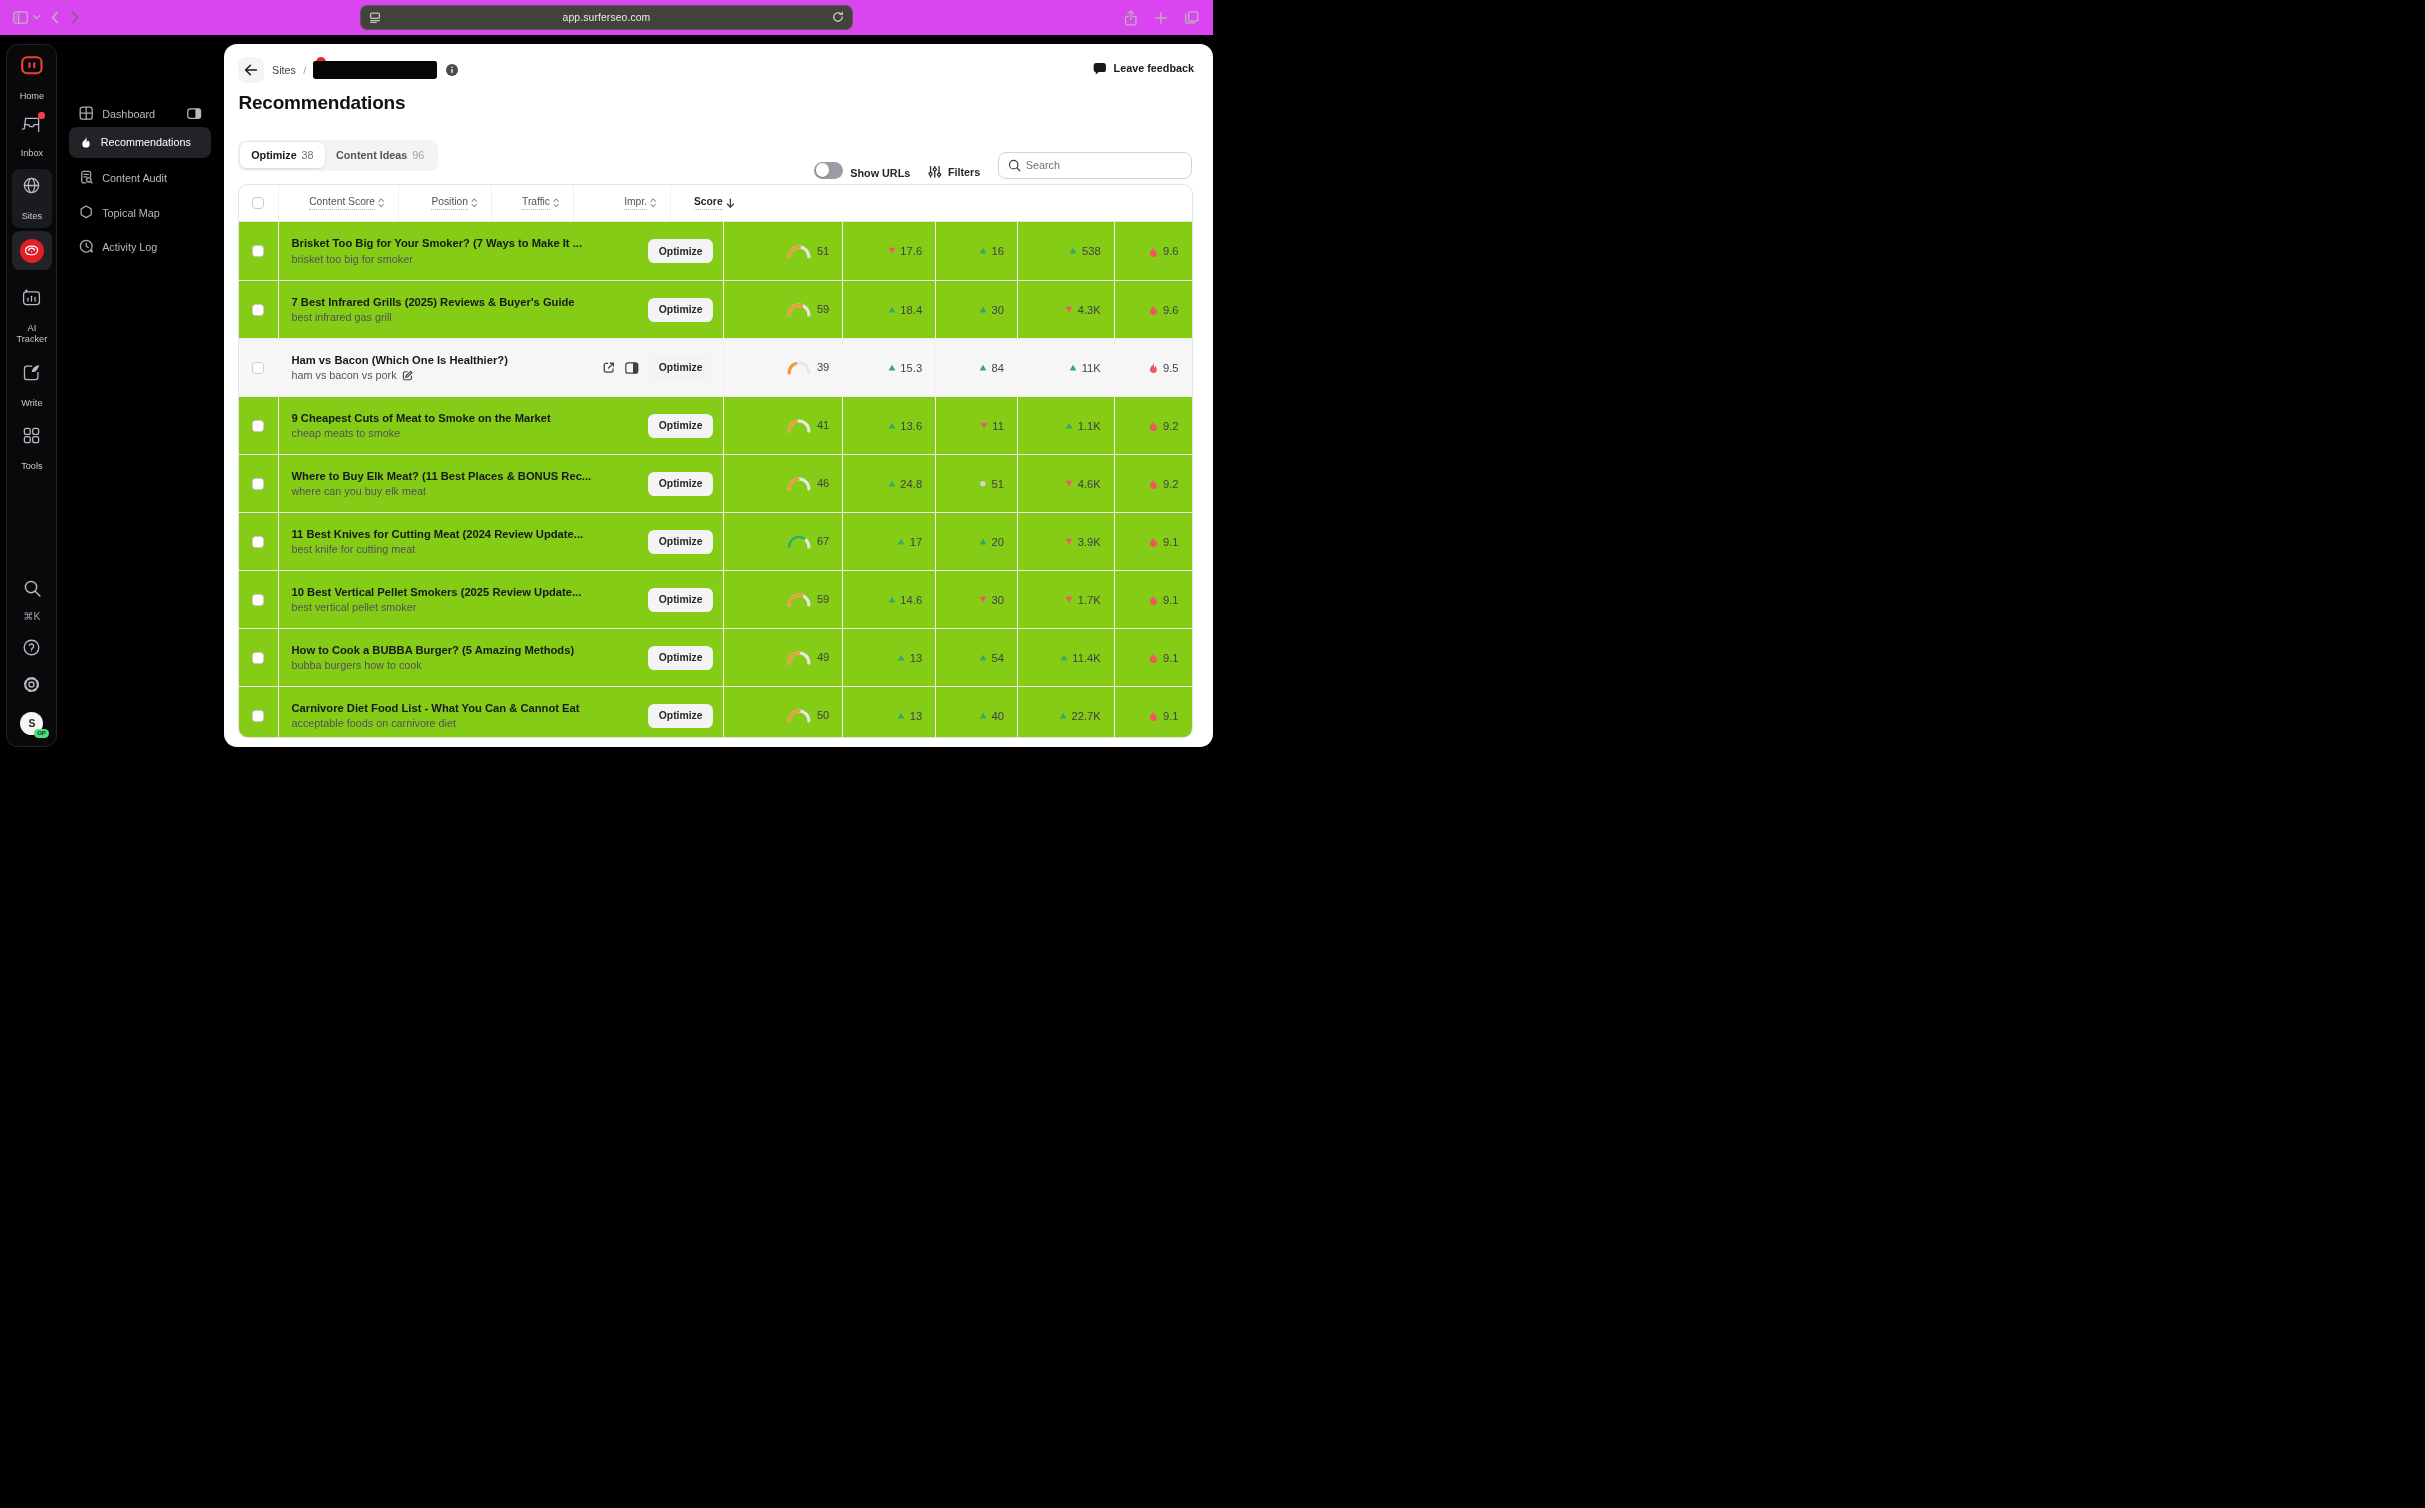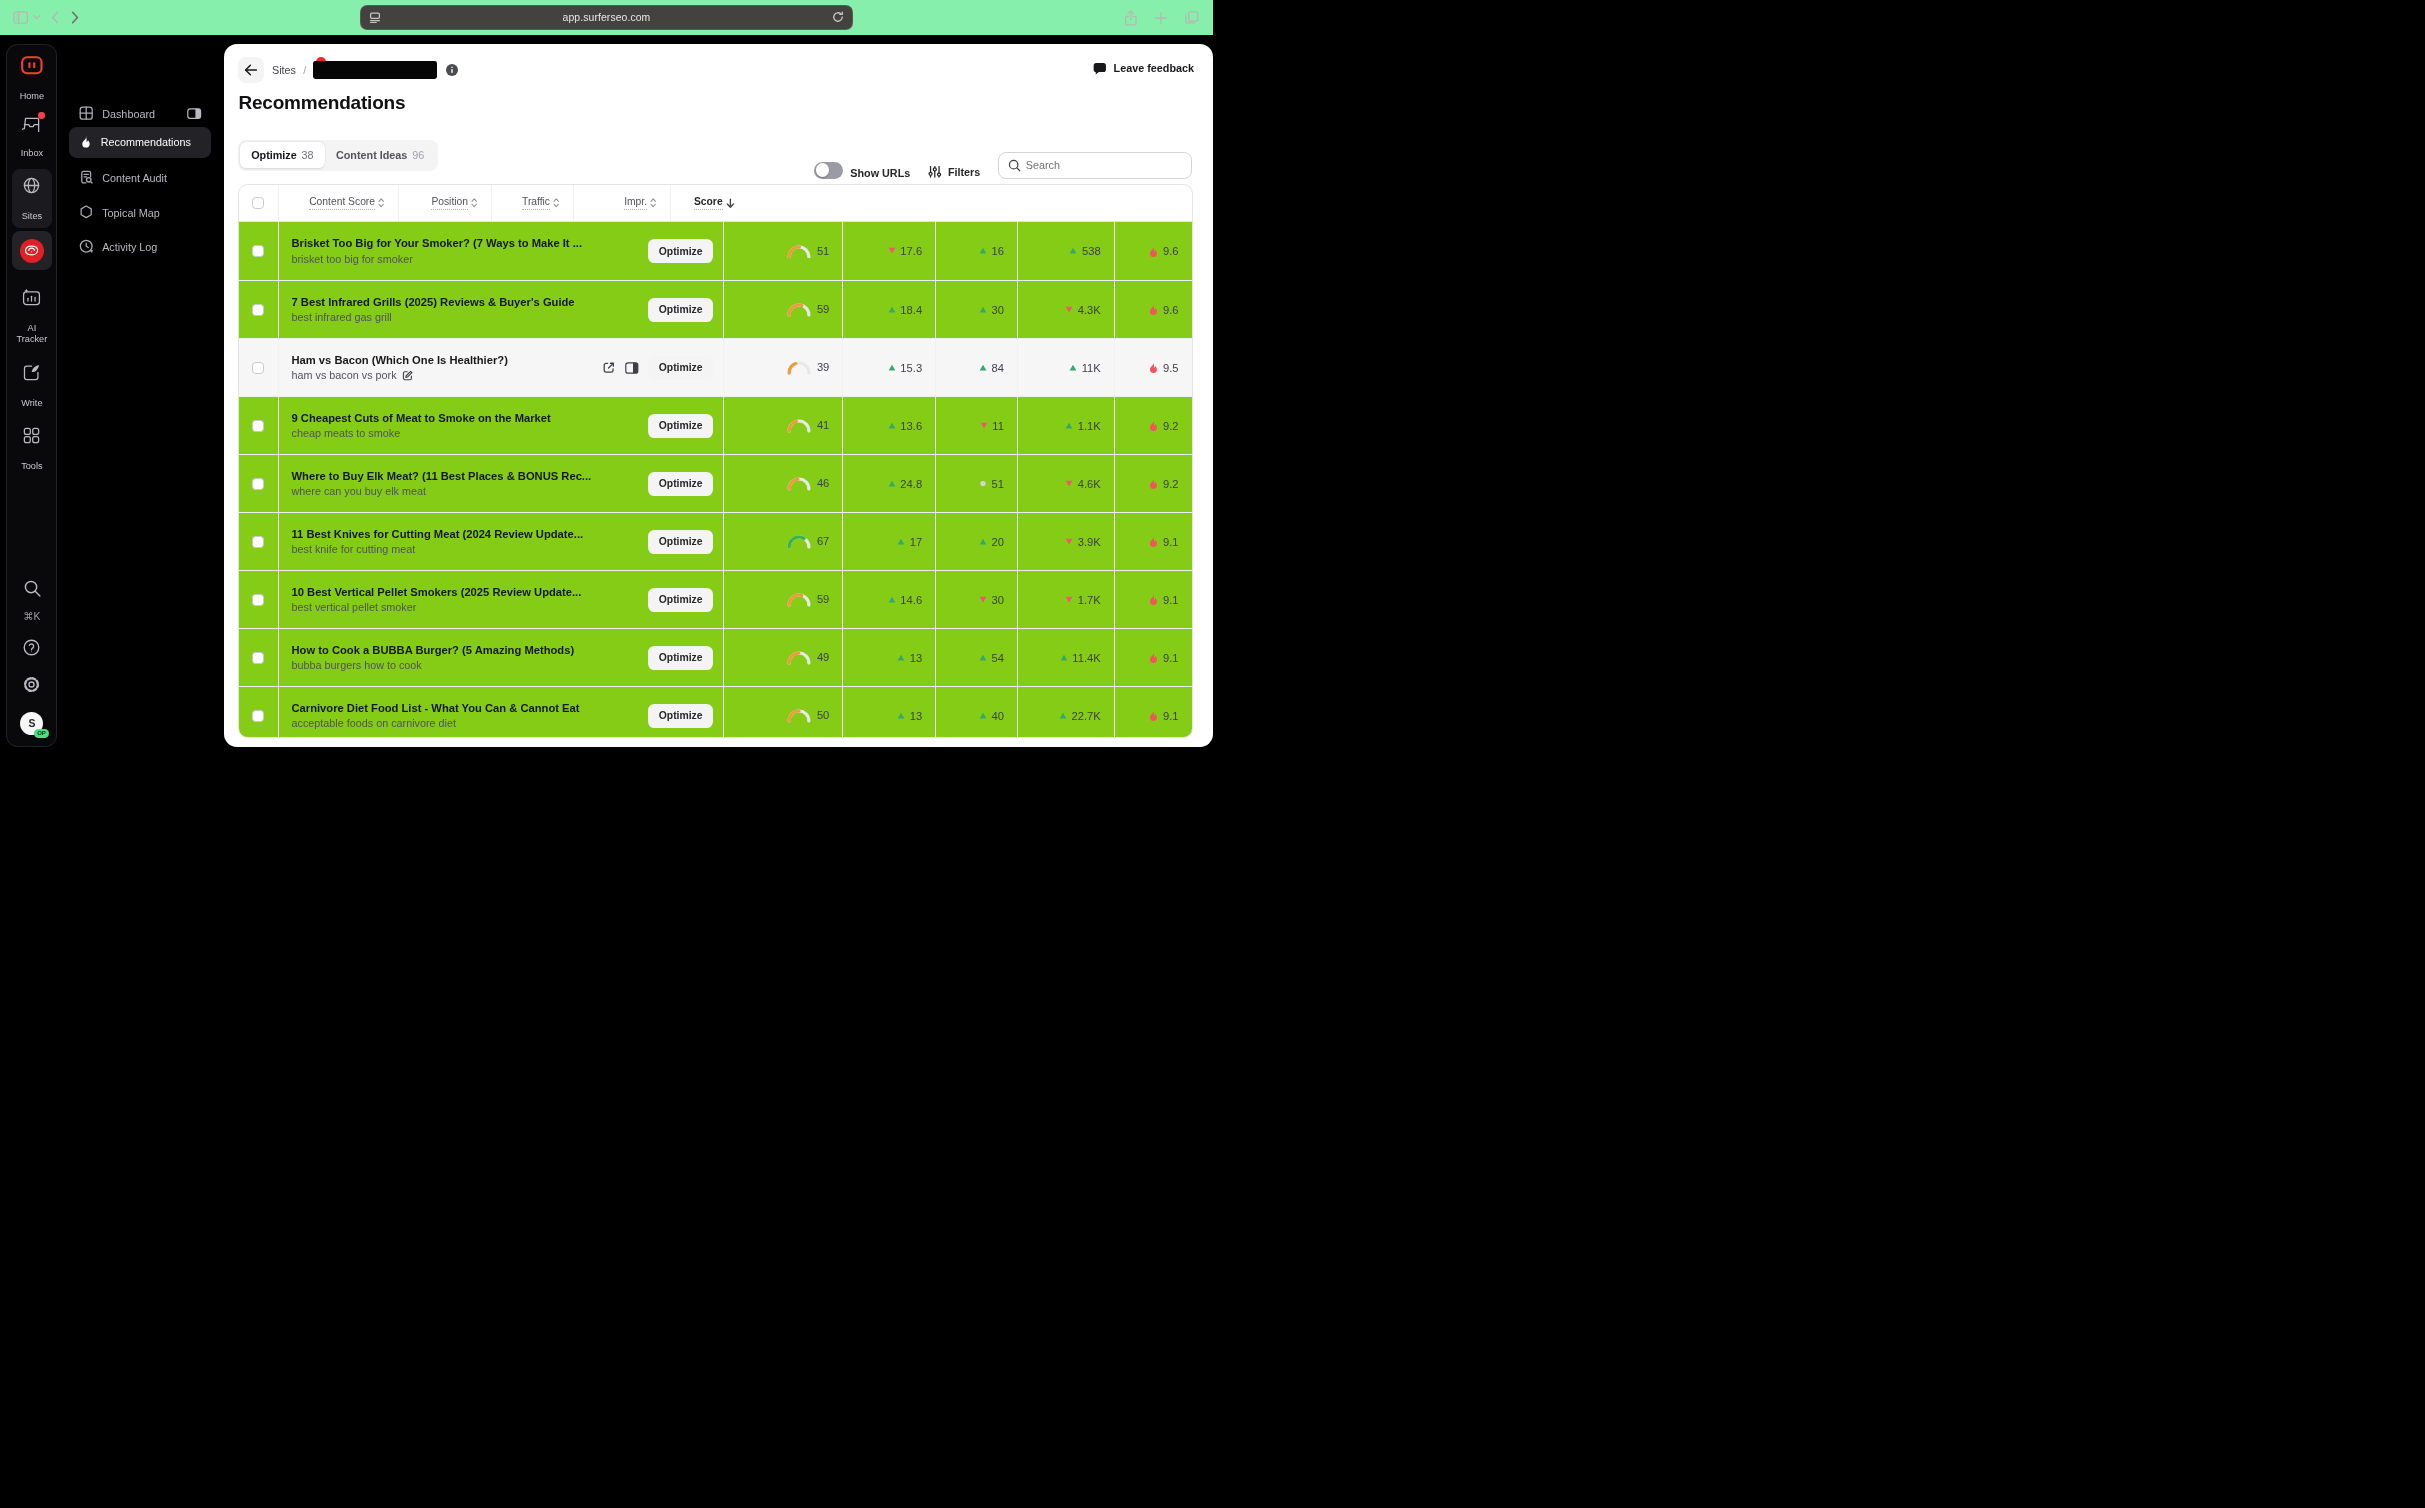--- a/index.html
+++ b/index.html
@@ -1,19 +1,19 @@
 <!DOCTYPE html>
 <html style="font-size:13px"><head>
 <meta charset="utf-8">
 <style>
   html,body{margin:0;padding:0;background:#000;width:1213px;height:754px;overflow:hidden;
     font-family:"Liberation Sans","DejaVu Sans",sans-serif;-webkit-font-smoothing:antialiased;}
   *{box-sizing:border-box;}
   
-  .chrome{position:absolute;left:0;top:0;width:1213px;height:35px;background:#86efac;}
+  .chrome{position:absolute;left:0;top:0;width:1213px;height:35px;background:#d946ef;}
   .chrome .left{position:absolute;left:13px;top:0;height:35px;display:flex;align-items:center;gap:11.2px;color:#b9b7b4;}
   .chrome .dim{color:#6f6d6a;}
   .urlbar{position:absolute;left:360px;top:4.8px;width:493px;height:25px;border-radius:7.2px;
     background:#44423f;border:0.8px solid rgba(255,255,255,.12);display:flex;align-items:center;padding:0 8px;color:#c9c7c4;}
   .urlbar .url{flex:1;text-align:center;font-size:10.4px;color:#e9e8e6;letter-spacing:0.1px;}
   .chrome .right{position:absolute;right:14.4px;top:0;height:35px;display:flex;align-items:center;gap:17.7px;color:#b9b7b4;}
   
   .rail{position:absolute;left:6.4px;top:44px;width:51px;height:703px;background:#09090b;border:0.8px solid #232327;
     border-radius:11.2px;display:flex;flex-direction:column;align-items:center;padding:11.2px 0;color:#b9b9c0;}
   .rail .lbl{font-size:9.2px;color:#c9c9ce;margin-top:16px;text-align:center;line-height:10.4px;}

